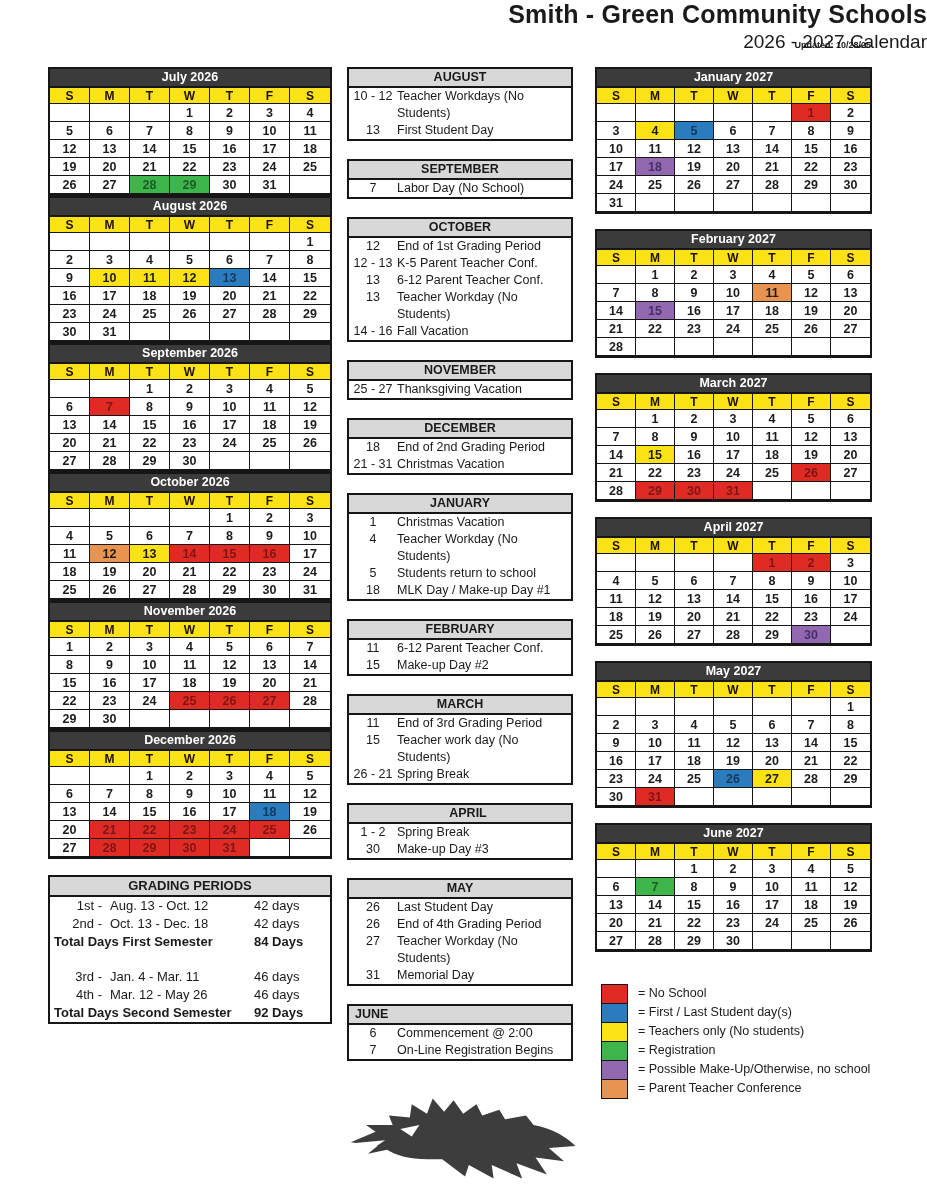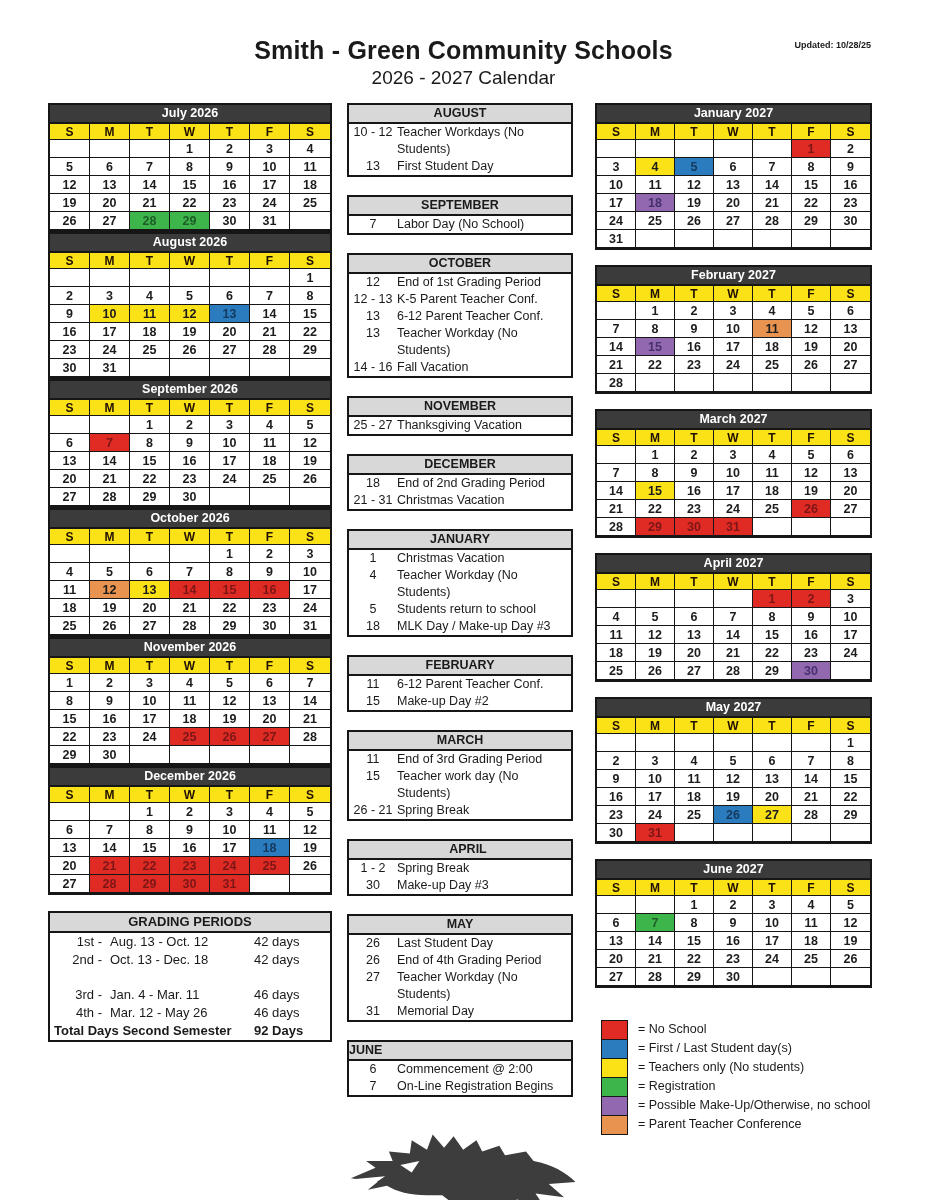--- a/index.html
+++ b/index.html
@@ -1,21 +1,21 @@
 <!DOCTYPE html>
 <html><head>
 <meta charset="utf-8">
 <style>
   html,body{margin:0;padding:0;}
   body{width:927px;height:1200px;background:#ffffff;overflow:hidden;
        font-family:"Liberation Sans", sans-serif;color:#1a1a1a;}
   .page{position:relative;width:927px;height:1200px;background:#fff;}
 
   
-  .hdr{padding-top:36px;text-align:center;}
+  .hdr{text-align:right;}
   .hdr h1{margin:0;font-size:25px;font-weight:bold;letter-spacing:0.2px;}
   .hdr h2{margin:2px 0 0 0;font-size:19px;font-weight:normal;}
   .updated{position:absolute;top:40px;right:56px;font-size:9px;font-weight:bold;}
 
   
   .cols{display:flex;align-items:flex-start;margin-top:14px;padding-left:48px;}
   .col-left{width:284px;flex:none;}
   .col-mid{width:226px;flex:none;margin-left:15px;}
   .col-right{width:277px;flex:none;margin-left:22px;}
 
@@ -33,21 +33,21 @@
   .cell.day,.cell.empty{height:18px;line-height:18px;font-weight:bold;color:#1c1c1c;}
   .cell.red{color:#7c1616;}
   .cell.blue{color:#14395c;}
   .cell.green{color:#1e5c28;}
   .cell.purple{color:#46306a;}
 
   
   .ebox{border:2px solid #161616;background:#fff;margin-bottom:18px;}
   .ebox-title{border-bottom:2px solid #161616;font-weight:bold;text-align:center;
               font-size:12.5px;height:17px;line-height:17px;}
-  .ebox-title.tleft{text-align:left;}
+  .ebox-title.tleft{text-align:left;padding-left:6px;}
   .erow{display:flex;font-size:12.5px;line-height:17px;}
   .eday{width:48px;flex:none;text-align:center;}
   .etext{flex:1;}
 
   
   .gbox{border:2px solid #161616;background:#fff;margin-top:16px;}
   .gtitle{border-bottom:2px solid #161616;font-weight:bold;text-align:center;
           font-size:13px;height:18px;line-height:18px;}
   .grow{display:flex;font-size:13px;line-height:18px;padding:0 4px;}
   .gc1{width:48px;flex:none;text-align:right;}
@@ -375,20 +375,24 @@
           <div class="grow">
             <span class="gc1">1st -</span>
             <span class="gc2">Aug. 13 - Oct. 12</span>
             <span class="gc3">42 days</span>
           </div>
           <div class="grow">
             <span class="gc1">2nd -</span>
             <span class="gc2">Oct. 13 - Dec. 18</span>
             <span class="gc3">42 days</span>
           </div>
+          <div class="grow gbold">
+            <span class="gtot">Total Days First Semester</span>
+            <span class="gc3">84 Days</span>
+          </div>
           <div class="gspacer"></div>
           <div class="grow">
             <span class="gc1">3rd -</span>
             <span class="gc2">Jan. 4 - Mar. 11</span>
             <span class="gc3">46 days</span>
           </div>
           <div class="grow">
             <span class="gc1">4th -</span>
             <span class="gc2">Mar. 12 - May 26</span>
             <span class="gc3">46 days</span>
@@ -470,21 +474,21 @@
             <div class="erow">
               <span class="eday">4</span>
               <span class="etext">Teacher Workday (No Students)</span>
             </div>
             <div class="erow">
               <span class="eday">5</span>
               <span class="etext">Students return to school</span>
             </div>
             <div class="erow">
               <span class="eday">18</span>
-              <span class="etext">MLK Day / Make-up Day #3</span>
+              <span class="etext">MLK Day / Make-up Day #1</span>
             </div>
           </div>
           <div class="ebox">
             <div class="ebox-title" style="background: rgb(216, 216, 216);">FEBRUARY</div>
             <div class="erow">
               <span class="eday">11</span>
               <span class="etext">6-12 Parent Teacher Conf.</span>
             </div>
             <div class="erow">
               <span class="eday">15</span>

